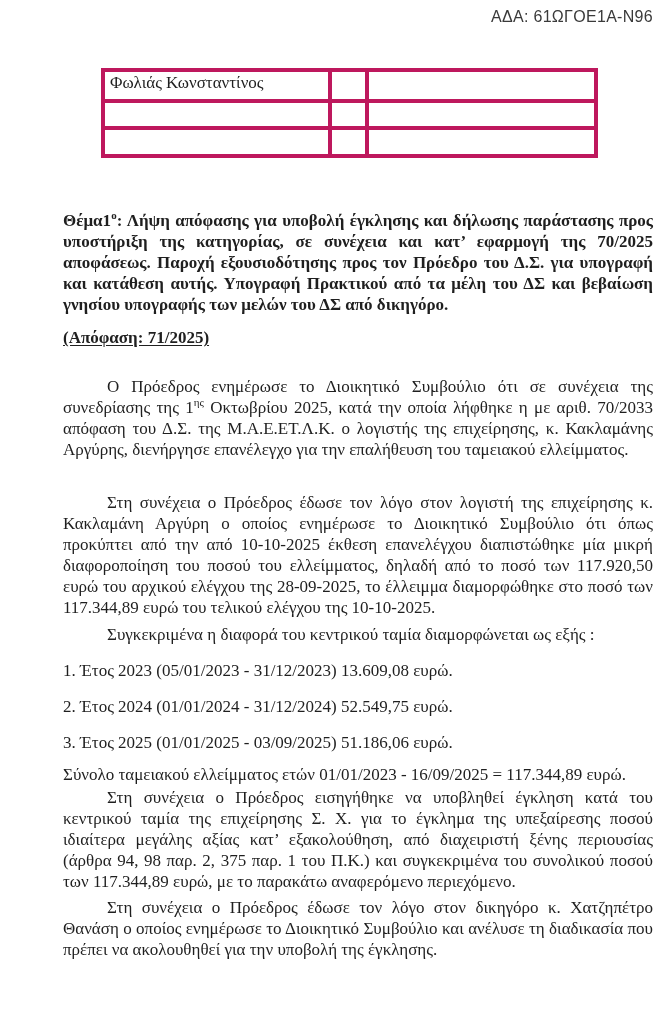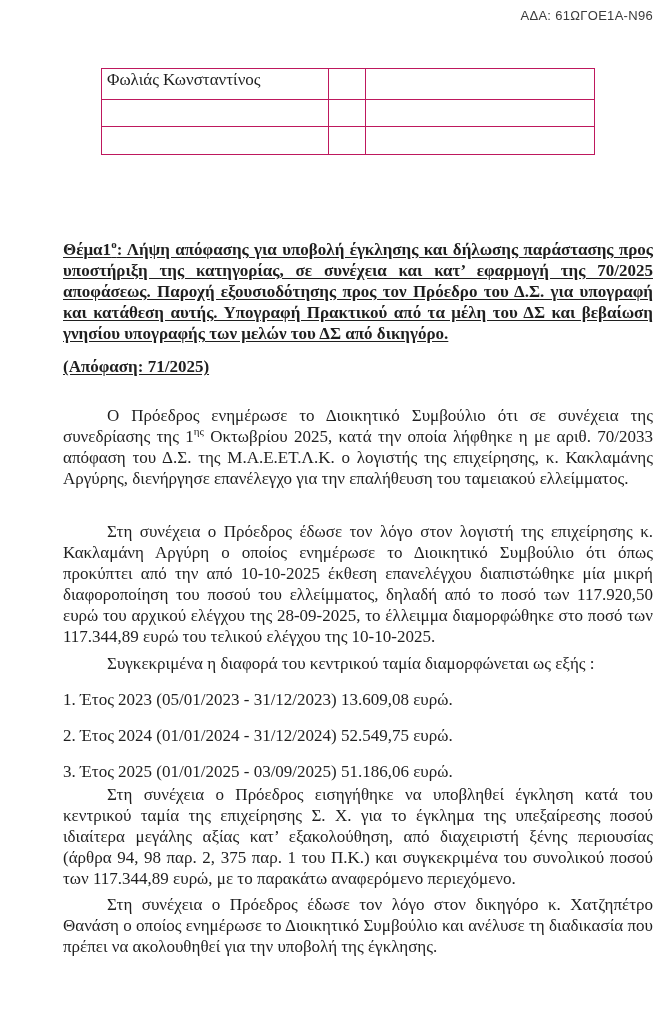--- a/index.html
+++ b/index.html
@@ -8,48 +8,47 @@
     width:667px;height:1024px;
     background:#ffffff;
     box-sizing:border-box;
     padding:8px 14px 0 63px;
     font-family:"Liberation Serif","DejaVu Serif",serif;
     color:#1f1f1f;
     overflow:hidden;
   }
   .ada{
     font-family:"Liberation Sans","DejaVu Sans",sans-serif;
-    font-size:13px;
+    font-size:16px;
     color:#3a3a3a;
     text-align:right;
     letter-spacing:.3px;
     height:20px;
   }
   table.att{
     border-collapse:collapse;
     table-layout:fixed;
     margin:40px 0 0 38px;
     width:494px;
     font-size:17px;
     line-height:19px;
   }
   table.att td{
-    border:1px solid #be185d;
+    border:4px solid #be185d;
     vertical-align:top;
     padding:1px 5px;
     overflow:hidden;
   }
   .c1{width:227px}.c2{width:37px}.c3{width:229px}
   tr.r1{height:31px}tr.r2{height:27px}tr.r3{height:28px}tr.r4{height:36px}
   p{margin:0;font-size:17px;line-height:21px;}
   .subject{
-    margin-top:84px;
+    margin-top:52px;
     font-weight:bold;
     text-align:justify;
-    text-decoration:underline;
     text-underline-offset:2px;
   }
   .decision{
     margin-top:12px;
     font-weight:bold;
     text-decoration:underline;
     text-underline-offset:2px;
   }
   .body-par{text-align:justify;}
   .indent{text-indent:44px;}
@@ -101,18 +100,19 @@
   <p class="body-par indent p1"><span>Ο Πρόεδρος ενημέρωσε το Διοικητικό Συμβούλιο ότι σε συνέχεια της συνεδρίασης της 1</span><sup>ης</sup><span> Οκτωβρίου 2025, κατά την οποία λήφθηκε η με αριθ. 70/2033 απόφαση του Δ.Σ. της Μ.Α.Ε.ΕΤ.Λ.Κ. ο λογιστής της επιχείρησης, κ. Κακλαμάνης Αργύρης, διενήργησε επανέλεγχο για την επαλήθευση του ταμειακού ελλείμματος.</span></p>
 
   <p class="body-par indent p2">Στη συνέχεια ο Πρόεδρος έδωσε τον λόγο στον λογιστή της επιχείρησης κ. Κακλαμάνη Αργύρη ο οποίος ενημέρωσε το Διοικητικό Συμβούλιο ότι όπως προκύπτει από την από 10-10-2025 έκθεση επανελέγχου διαπιστώθηκε μία μικρή διαφοροποίηση του ποσού του ελλείμματος, δηλαδή από το ποσό των 117.920,50 ευρώ του αρχικού ελέγχου της 28-09-2025, το έλλειμμα διαμορφώθηκε στο  ποσό των 117.344,89 ευρώ του τελικού ελέγχου της 10-10-2025.</p>
 
   <p class="body-par indent p3">Συγκεκριμένα η διαφορά του κεντρικού ταμία διαμορφώνεται ως εξής :</p>
 
   <p class="body-par li">1. Έτος 2023 (05/01/2023 - 31/12/2023) 13.609,08 ευρώ.</p>
   <p class="body-par li">2. Έτος 2024 (01/01/2024 - 31/12/2024) 52.549,75 ευρώ.</p>
   <p class="body-par li">3. Έτος 2025 (01/01/2025 - 03/09/2025) 51.186,06 ευρώ.</p>
 
+  <p class="body-par total">Σύνολο ταμειακού ελλείμματος ετών 01/01/2023 - 16/09/2025 = 117.344,89 ευρώ.</p>
 
   <p class="body-par indent p4">Στη συνέχεια ο Πρόεδρος εισηγήθηκε να υποβληθεί έγκληση κατά του κεντρικού ταμία της επιχείρησης Σ. Χ. για το έγκλημα της υπεξαίρεσης ποσού ιδιαίτερα μεγάλης αξίας κατ’ εξακολούθηση, από διαχειριστή ξένης περιουσίας (άρθρα 94, 98 παρ. 2, 375 παρ. 1 του Π.Κ.) και συγκεκριμένα του συνολικού ποσού των 117.344,89 ευρώ, με το παρακάτω αναφερόμενο περιεχόμενο.</p>
 
   <p class="body-par indent p5">Στη συνέχεια ο Πρόεδρος έδωσε τον λόγο στον δικηγόρο κ. Χατζηπέτρο Θανάση ο οποίος ενημέρωσε το Διοικητικό Συμβούλιο και ανέλυσε τη διαδικασία που πρέπει να ακολουθηθεί για την υποβολή της έγκλησης.</p>
 
 </div>
 
 </body></html>

